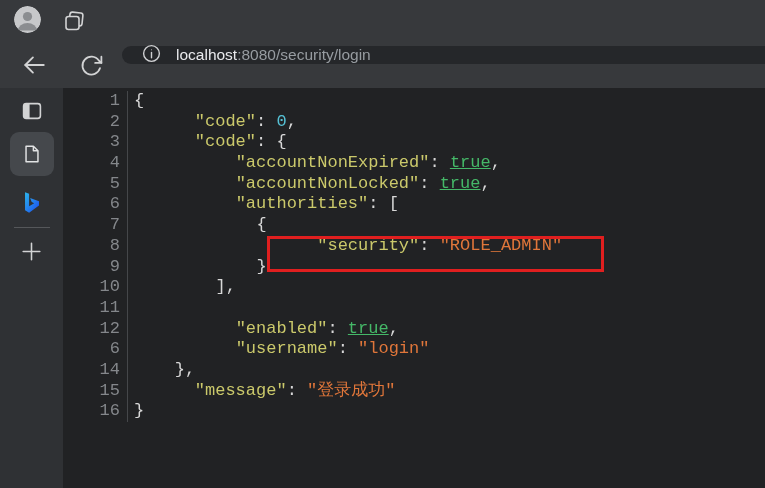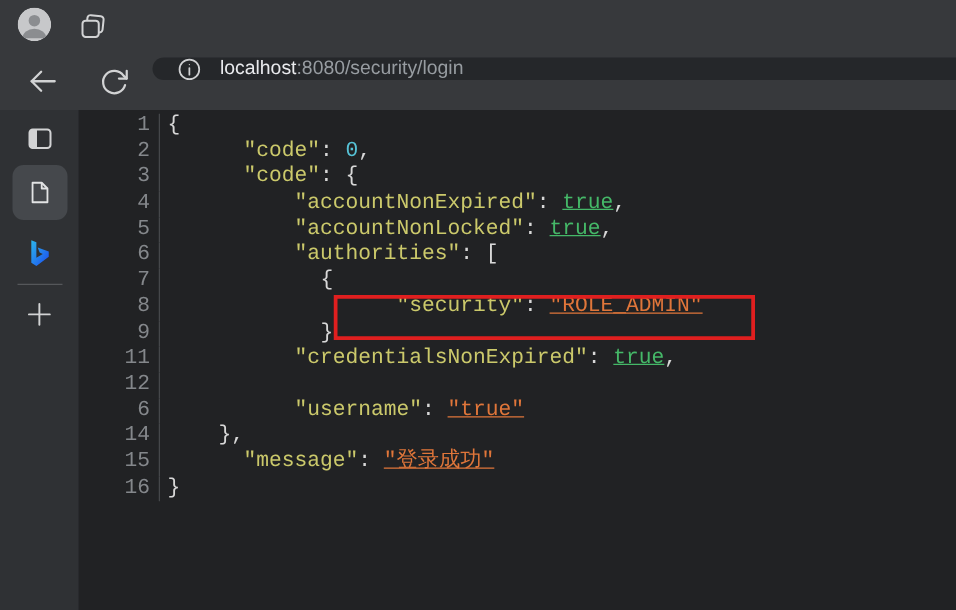--- a/index.html
+++ b/index.html
@@ -10,21 +10,21 @@
   }
   
   .chrome-top{position:absolute;left:0;top:0;right:0;height:88px;background:#37393c;}
   .avatar{position:absolute;left:14px;top:6px;width:27px;height:27px;border-radius:50%;overflow:hidden;}
   .collections-btn{position:absolute;left:61px;top:9px;width:26px;height:26px;display:flex;align-items:center;justify-content:center;}
   .back-btn{position:absolute;left:20px;top:51px;width:28px;height:28px;display:flex;align-items:center;justify-content:center;}
   .refresh-btn{position:absolute;left:77px;top:51px;width:28px;height:28px;display:flex;align-items:center;justify-content:center;}
   .address-bar{
     position:absolute;left:122px;top:46px;right:0;height:18px;
     background:#25272a;border-radius:18px 0 0 18px;
-    display:flex;align-items:center;
+    display:flex;align-items:flex-end;
   }
   .info-btn{margin-left:19px;width:21px;height:21px;flex:none;display:flex;align-items:center;justify-content:center;}
   .url-text{margin-left:14px;font-size:15.5px;color:#979ca1;white-space:nowrap;}
   .url-text .host{color:#e9eaed;}
   
   .sidebar{position:absolute;left:0;top:88px;bottom:0;width:63px;background:#2f3134;
     display:flex;flex-direction:column;align-items:center;}
   .side-btn{display:flex;align-items:center;justify-content:center;}
   .side-btn.tabicon{margin-top:11px;width:26px;height:24px;}
   .side-btn.active{margin-top:9px;width:44px;height:44px;background:#45484c;border-radius:9px;}
@@ -35,21 +35,21 @@
   .content{
     position:absolute;left:63px;top:88px;right:0;bottom:0;background:#212224;
     font-family:"Liberation Mono",monospace;font-size:17px;line-height:20.7px;
   }
   .code-lines{padding-top:3px;}
   .line{display:flex;white-space:pre;height:20.7px;}
   .ln{flex:none;width:57px;text-align:right;padding-right:7px;color:var(--c-ln,#84878b);border-right:1px solid #45474a;}
   .codeline{padding-left:6px;}
   .tok-p{color:var(--c-punc,#d8d8d8);}
   .tok-k{color:var(--c-key,#cbc96b);margin-left:20px;}
-  .tok-s{color:var(--c-str,#e0763a);text-decoration:underline;}
+  .tok-s{color:var(--c-str,#e0763a);}
   .tok-b{color:var(--c-bool,#45b868);text-decoration:underline;}
   .tok-n{color:var(--c-num,#56c2d6);}
   
   .red-box{position:absolute;left:267px;top:236px;width:331px;height:30px;border:3px solid var(--c-red,#e01f1f);z-index:5;}
   svg{display:block;}
 </style>
 </head>
 <body>
 
 <div class="chrome-top">
@@ -136,22 +136,23 @@
   <div class="code-lines">
       <div class="line"><span class="ln">1</span><span class="codeline"><span class="tok-p">{</span></span></div>
       <div class="line"><span class="ln">2</span><span class="codeline"><span class="tok-p">    </span><span class="tok-k">″code″</span><span class="tok-p">: </span><span class="tok-n">0</span><span class="tok-p">,</span></span></div>
       <div class="line"><span class="ln">3</span><span class="codeline"><span class="tok-p">    </span><span class="tok-k">″code″</span><span class="tok-p">: {</span></span></div>
       <div class="line"><span class="ln">4</span><span class="codeline"><span class="tok-p">        </span><span class="tok-k">″accountNonExpired″</span><span class="tok-p">: </span><span class="tok-b">true</span><span class="tok-p">,</span></span></div>
       <div class="line"><span class="ln">5</span><span class="codeline"><span class="tok-p">        </span><span class="tok-k">″accountNonLocked″</span><span class="tok-p">: </span><span class="tok-b">true</span><span class="tok-p">,</span></span></div>
       <div class="line"><span class="ln">6</span><span class="codeline"><span class="tok-p">        </span><span class="tok-k">″authorities″</span><span class="tok-p">: [</span></span></div>
       <div class="line"><span class="ln">7</span><span class="codeline"><span class="tok-p">            {</span></span></div>
       <div class="line"><span class="ln">8</span><span class="codeline"><span class="tok-p">                </span><span class="tok-k">″security″</span><span class="tok-p">: </span><span class="tok-s">″ROLE_ADMIN″</span></span></div>
       <div class="line"><span class="ln">9</span><span class="codeline"><span class="tok-p">            }</span></span></div>
-      <div class="line"><span class="ln">11</span><span class="codeline"><span class="tok-p">        </span><span class="tok-k">″credentialsNonExpired″</span><span class="tok-p">: </span><span class="tok-b">true</span><span class="tok-p">,</span></span></div>
-      <div class="line"><span class="ln">12</span></div>
-      <div class="line"><span class="ln">6</span><span class="codeline"><span class="tok-p">        </span><span class="tok-k">″username″</span><span class="tok-p">: </span><span class="tok-s">″true″</span></span></div>
+      <div class="line"><span class="ln">10</span><span class="codeline"><span class="tok-p">        ],</span></span></div>
+      <div class="line"><span class="ln">11</span></div>
+      <div class="line"><span class="ln">12</span><span class="codeline"><span class="tok-p">        </span><span class="tok-k">″enabled″</span><span class="tok-p">: </span><span class="tok-b">true</span><span class="tok-p">,</span></span></div>
+      <div class="line"><span class="ln">6</span><span class="codeline"><span class="tok-p">        </span><span class="tok-k">″username″</span><span class="tok-p">: </span><span class="tok-s">″login″</span></span></div>
       <div class="line"><span class="ln">14</span><span class="codeline"><span class="tok-p">    },</span></span></div>
       <div class="line"><span class="ln">15</span><span class="codeline"><span class="tok-p">    </span><span class="tok-k">″message″</span><span class="tok-p">: </span><span class="tok-s">″登录成功″</span></span></div>
       <div class="line"><span class="ln">16</span><span class="codeline"><span class="tok-p">}</span></span></div>
     </div>
 </div>
 
 <div class="red-box"></div>
 
 </body></html>

